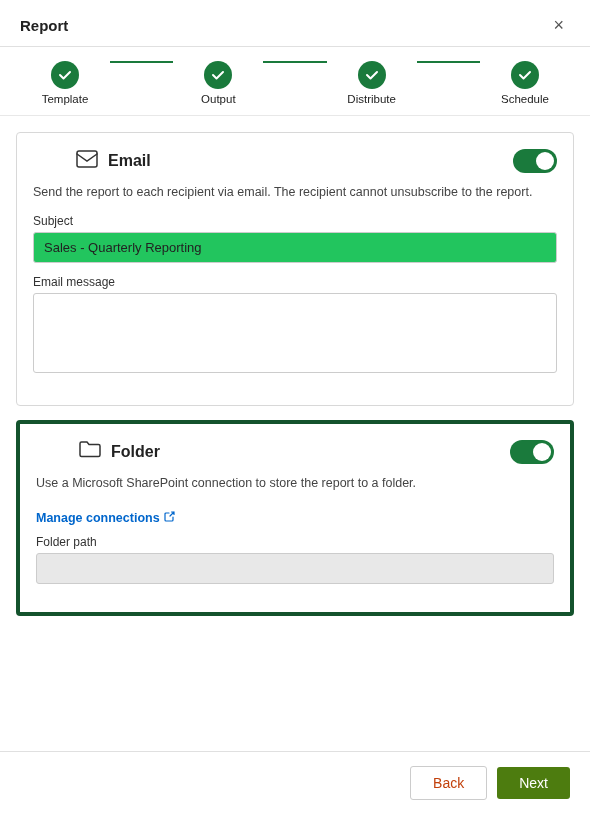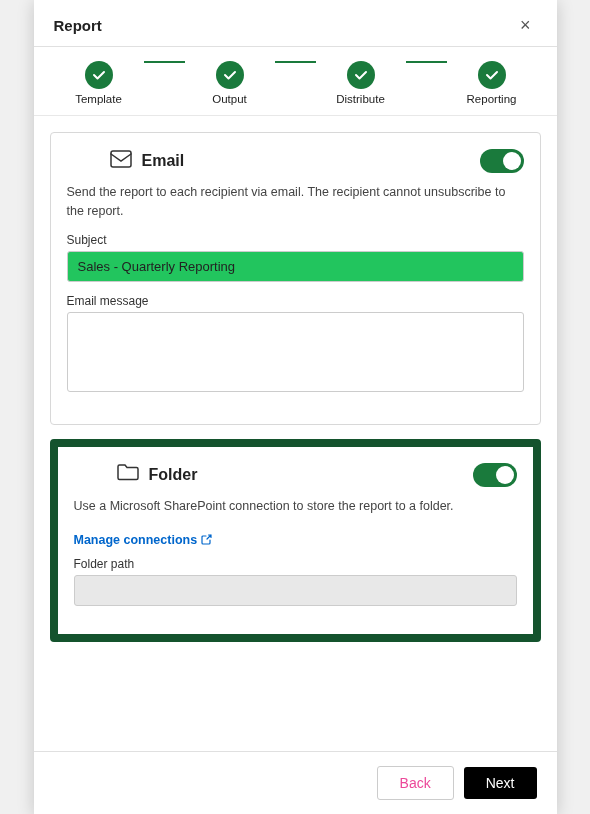--- a/index.html
+++ b/index.html
@@ -7,21 +7,21 @@
       font-family: -apple-system, BlinkMacSystemFont, 'Segoe UI', sans-serif;
       background: #f0f0f0;
       display: flex;
       justify-content: center;
       align-items: center;
       width: 590px;
       height: 814px;
       overflow: hidden;
     }
     .dialog {
-      width: 523px;
+      width: 590px;
       height: 814px;
       background: #fff;
       display: flex;
       flex-direction: column;
       box-shadow: 0 2px 16px rgba(0,0,0,0.18);
     }
     .dialog-header {
       display: flex;
       align-items: center;
       justify-content: space-between;
@@ -87,21 +87,21 @@
       flex-direction: column;
       gap: 14px;
     }
     .card {
       border: 1px solid #d8d8d8;
       border-radius: 4px;
       padding: 16px;
       background: #fff;
     }
     .card.highlighted {
-      border: 8px solid #14532d;
+      border: 4px solid #14532d;
     }
     .card-header {
       display: flex;
       align-items: center;
       justify-content: space-between;
       margin-bottom: 10px;
       padding-left: 43px;
     }
     .card-title-group {
       display: flex;
@@ -228,28 +228,28 @@
       padding: 14px 20px;
       border-top: 1px solid #e0e0e0;
       background: #fff;
     }
     .btn-back {
       padding: 8px 22px;
       border: 1px solid #ccc;
       border-radius: 3px;
       background: #fff;
       font-size: 14px;
-      color: #ec4899;
+      color: #c2410c;
       cursor: pointer;
     }
     .btn-next {
       padding: 8px 22px;
       border: none;
       border-radius: 3px;
-      background: #000000;
+      background: #4d7c0f;
       font-size: 14px;
       color: #fff;
       cursor: pointer;
       font-weight: 500;
     }
     .redacted-input {
       background: #e8e8e8 !important;
       color: transparent !important;
       user-select: none;
     }
@@ -291,21 +291,21 @@
       </div>
       <span class="step-label">Distribute</span>
     </div>
     <div class="step-line"></div>
     <div class="step">
       <div class="step-circle">
         <svg width="14" height="14" viewBox="0 0 14 14" fill="none">
             <path d="M2 7l3.5 3.5L12 4" stroke="#fff" stroke-width="2" stroke-linecap="round" stroke-linejoin="round"></path>
           </svg>
       </div>
-      <span class="step-label">Reporting</span>
+      <span class="step-label">Schedule</span>
     </div>
   </div>
 
   <div class="dialog-body">
 
     <div class="card">
       <div class="card-header">
         <div class="card-title-group">
           <span class="card-icon">
             <svg width="22" height="18" viewBox="0 0 22 18" fill="none">

